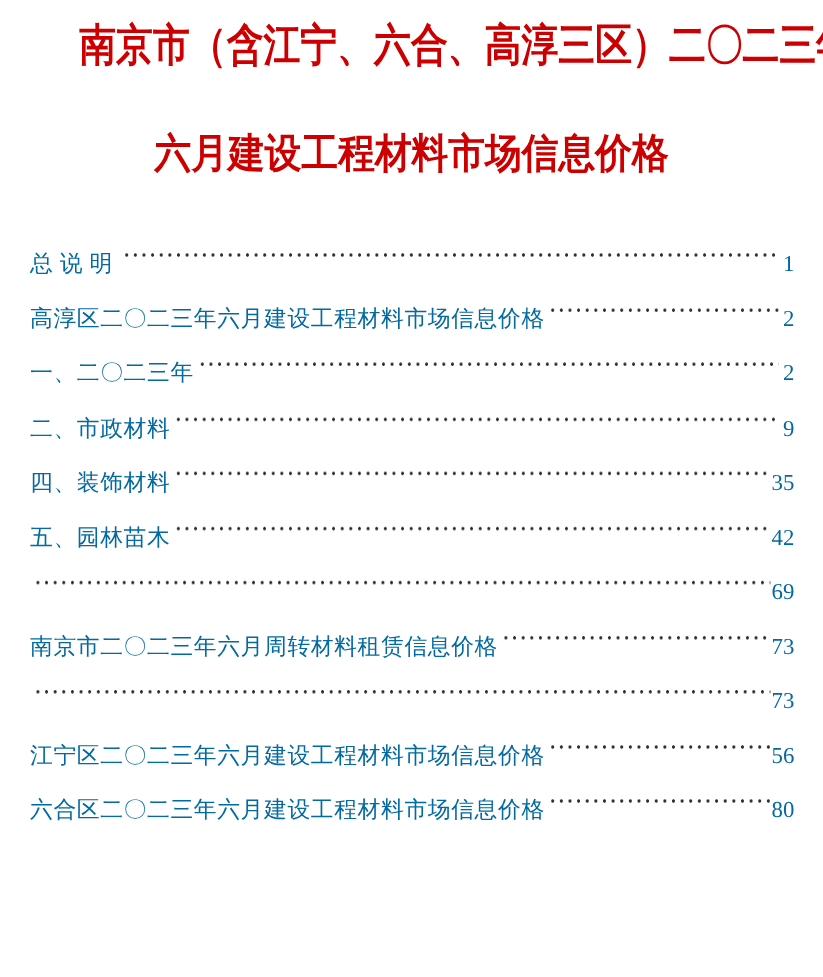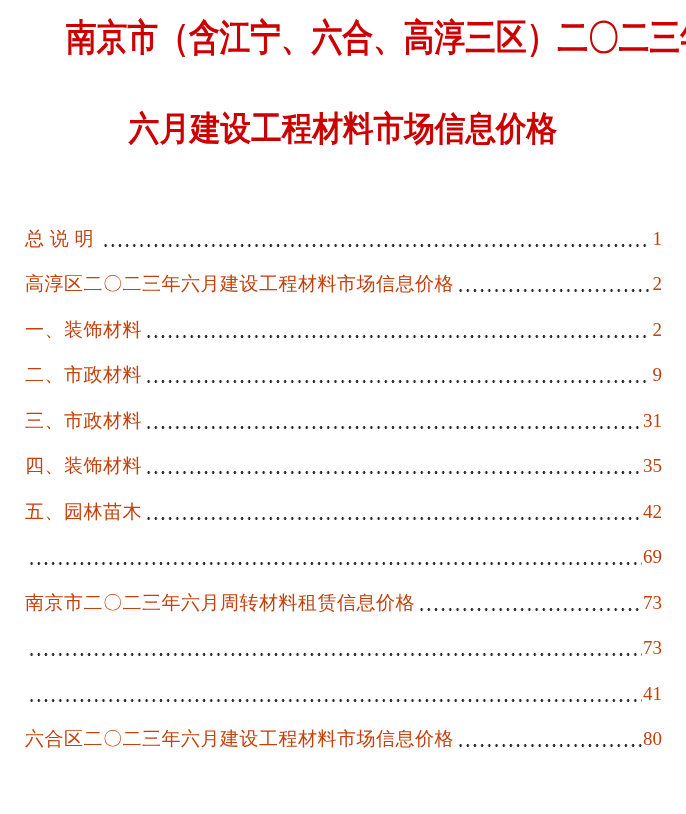--- a/index.html
+++ b/index.html
@@ -45,26 +45,25 @@
   }
   .title-line2 .tspan { transform: scaleX(0.90); transform-origin: 50% 50%; }
 
   
   .toc {
     margin-top: 60px;
     padding: 0 24px 0 25px;
   }
   .toc-row {
     display: flex;
-    align-items: flex-end;
     height: 45.5px;
     box-sizing: border-box;
     padding-bottom: 9px;
     font-size: 19px;
-    color: #c2410c;
+    color: #0369a1;
   }
   .toc-label {
     line-height: 1;
     white-space: pre;
     letter-spacing: 0.5px;
   }
   .toc-dots {
     flex: 1;
     height: 3px;
     margin: 0 1px 1px 3px;
@@ -95,36 +94,31 @@
     <span class="toc-page">1</span>
   </div>
 
   <div class="toc-row">
     <span class="toc-label">高淳区二〇二三年六月建设工程材料市场信息价格</span>
     <span class="toc-dots"></span>
     <span class="toc-page">2</span>
   </div>
 
   <div class="toc-row">
-    <span class="toc-label">一、装饰材料</span>
+    <span class="toc-label">一、二〇二三年</span>
     <span class="toc-dots"></span>
     <span class="toc-page">2</span>
   </div>
 
   <div class="toc-row">
     <span class="toc-label">二、市政材料</span>
     <span class="toc-dots"></span>
     <span class="toc-page">9</span>
   </div>
 
-  <div class="toc-row">
-    <span class="toc-label">三、市政材料</span>
-    <span class="toc-dots"></span>
-    <span class="toc-page">31</span>
-  </div>
 
   <div class="toc-row">
     <span class="toc-label">四、装饰材料</span>
     <span class="toc-dots"></span>
     <span class="toc-page">35</span>
   </div>
 
   <div class="toc-row">
     <span class="toc-label">五、园林苗木</span>
     <span class="toc-dots"></span>
@@ -141,22 +135,23 @@
     <span class="toc-dots"></span>
     <span class="toc-page">73</span>
   </div>
 
   <div class="toc-row">
     <span class="toc-dots"></span>
     <span class="toc-page">73</span>
   </div>
 
   <div class="toc-row">
+    <span class="toc-label">江宁区二〇二三年六月建设工程材料市场信息价格</span>
     <span class="toc-dots"></span>
-    <span class="toc-page">41</span>
+    <span class="toc-page">56</span>
   </div>
 
   <div class="toc-row">
     <span class="toc-label">六合区二〇二三年六月建设工程材料市场信息价格</span>
     <span class="toc-dots"></span>
     <span class="toc-page">80</span>
   </div>
 
 </nav>
 

